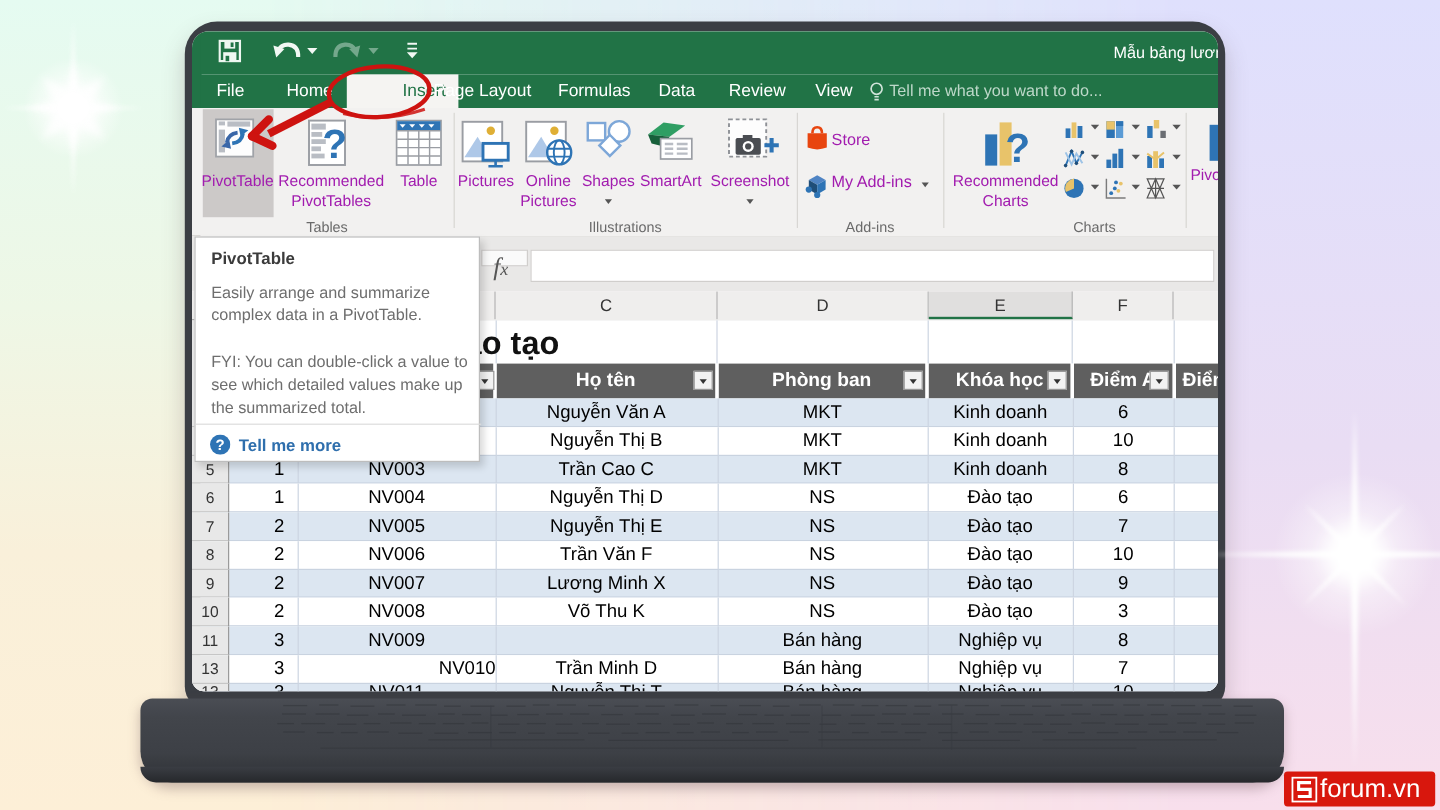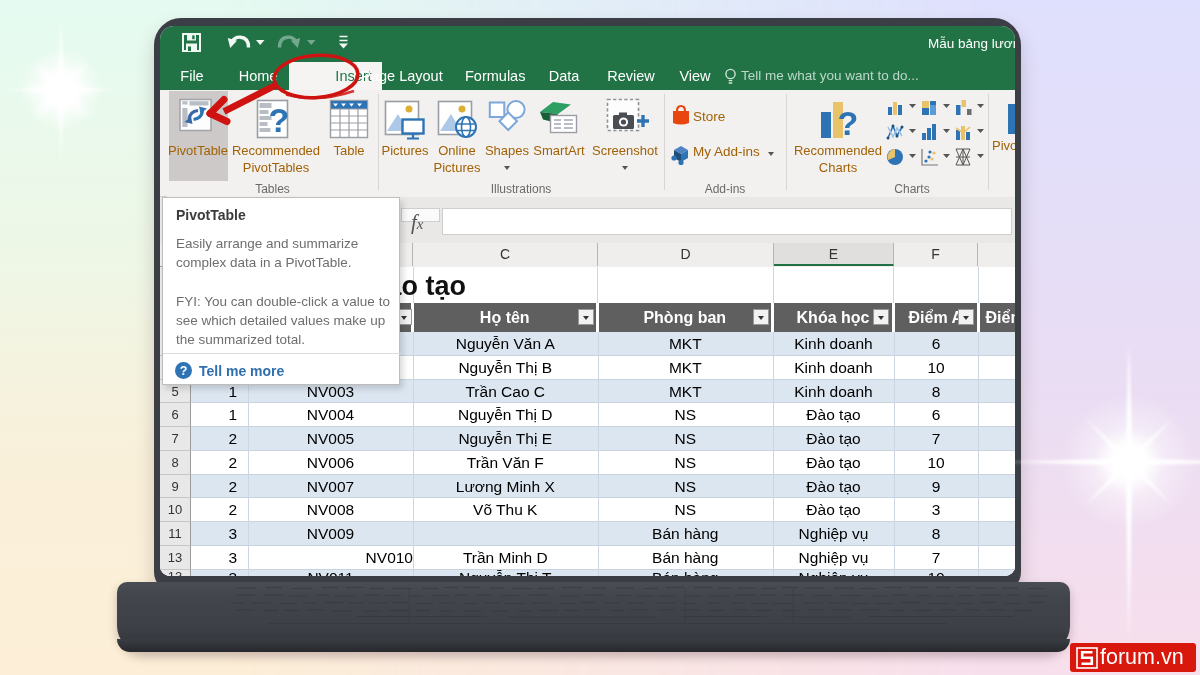--- a/index.html
+++ b/index.html
@@ -20,21 +20,21 @@
      background:linear-gradient(#4a4d54 0%,#42454b 22%,#3d4046 65%,#33363b 88%,#2b2e32 100%);box-shadow:0 5px 10px rgba(110,80,85,0.35);}
   #baselip{position:absolute;left:0;bottom:0;width:100%;height:13px;border-radius:0 0 26px 26px;background:linear-gradient(#3a3d43,#26282c);}
   
   #titlebar{position:absolute;left:0;top:0;width:848px;height:36px;background:#217346;}
   #tabrow{position:absolute;left:0;top:36px;width:848px;height:28px;background:#217346;}
   .tab{position:absolute;top:0;height:28px;line-height:28px;color:#fff;font-size:14.5px;text-align:center;}
   #instab{position:absolute;left:122px;top:0;width:57px;height:28px;background:#f5f4f2;color:#217346;font-size:14.5px;text-align:center;line-height:28px;padding-left:36px;}
   #ribbon{position:absolute;left:0;top:64px;width:848px;height:107px;background:#f2f1f0;border-bottom:1px solid #d2d0ce;}
   .gsep{position:absolute;top:4px;width:1px;height:96px;background:#d8d6d3;}
   .glabel{position:absolute;top:92px;font-size:12px;color:#6a6a6a;text-align:center;}
-  .blabel{position:absolute;font-size:13px;color:#a16207;text-align:center;white-space:nowrap;}
+  .blabel{position:absolute;font-size:13px;color:#a21caf;text-align:center;white-space:nowrap;}
   .caret{position:absolute;width:0;height:0;border-left:3.5px solid transparent;border-right:3.5px solid transparent;border-top:4px solid #555;}
   
   #fbar{position:absolute;left:0;top:171px;width:848px;height:46px;background:#e9e8e7;}
   #fxbox{position:absolute;left:234px;top:11px;width:39px;height:14px;background:#fafafa;border:1px solid #d0cecc;box-sizing:border-box;}
   #finput{position:absolute;left:275px;top:11px;width:570px;height:27px;background:#fff;border:1px solid #d0cecc;box-sizing:border-box;}
   
   #colhdr{position:absolute;left:0;top:217px;width:848px;height:24px;background:#efeeed;border-bottom:1px solid #9f9f9f;}
   .colcell{position:absolute;top:0;height:23px;font-size:14px;color:#333;text-align:center;line-height:23px;border-right:1px solid #b5b5b5;}
   
   #sheet{position:absolute;left:0;top:241px;width:848px;height:309px;background:#fff;}

